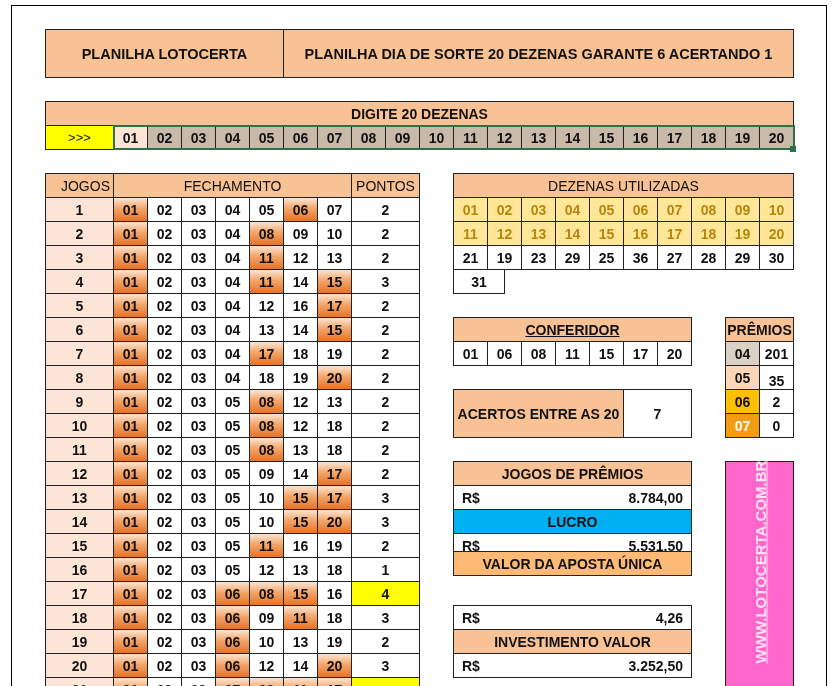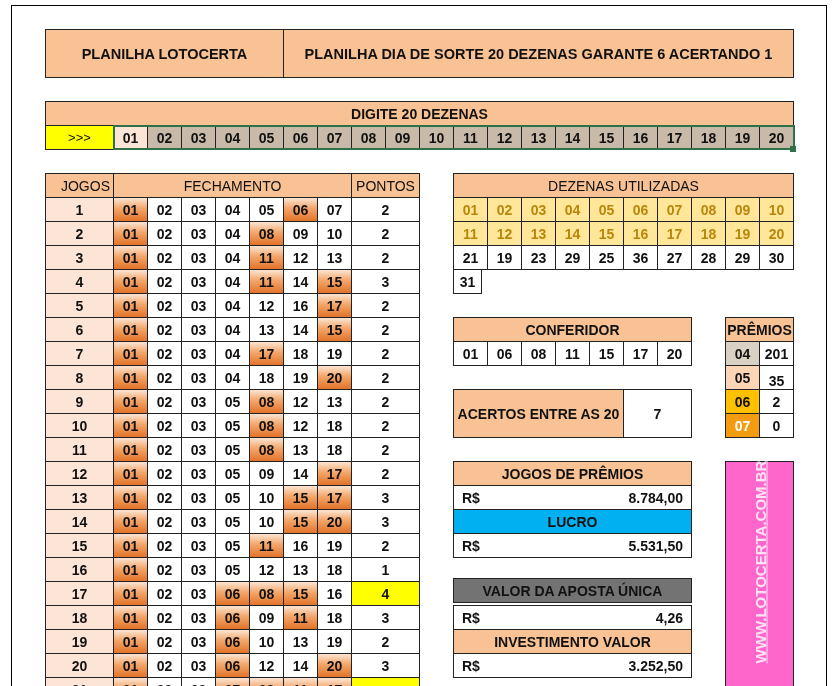--- a/index.html
+++ b/index.html
@@ -282,24 +282,24 @@
     <div class="cell white" style="left:453px;top:245px;width:35px;height:25px;">21</div>
     <div class="cell white" style="left:487px;top:245px;width:35px;height:25px;">19</div>
     <div class="cell white" style="left:521px;top:245px;width:35px;height:25px;">23</div>
     <div class="cell white" style="left:555px;top:245px;width:35px;height:25px;">29</div>
     <div class="cell white" style="left:589px;top:245px;width:35px;height:25px;">25</div>
     <div class="cell white" style="left:623px;top:245px;width:35px;height:25px;">36</div>
     <div class="cell white" style="left:657px;top:245px;width:35px;height:25px;">27</div>
     <div class="cell white" style="left:691px;top:245px;width:35px;height:25px;">28</div>
     <div class="cell white" style="left:725px;top:245px;width:35px;height:25px;">29</div>
     <div class="cell white" style="left:759px;top:245px;width:35px;height:25px;">30</div>
-    <div class="cell white" style="left:453px;top:269px;width:29px;height:25px;">31</div>
-  </div>
-
-<div class="cell peach" style="left:453px;top:317px;width:239px;height:25px;">CONFERIDOR</div>
+    <div class="cell white" style="left:453px;top:269px;width:52px;height:25px;">31</div>
+  </div>
+
+<div class="cell peach" style="left:453px;top:317px;width:239px;height:25px;text-decoration:underline;">CONFERIDOR</div>
 <div id="conferidor-row">
     <div class="cell white" style="left:453px;top:341px;width:35px;height:25px;">01</div>
     <div class="cell white" style="left:487px;top:341px;width:35px;height:25px;">06</div>
     <div class="cell white" style="left:521px;top:341px;width:35px;height:25px;">08</div>
     <div class="cell white" style="left:555px;top:341px;width:35px;height:25px;">11</div>
     <div class="cell white" style="left:589px;top:341px;width:35px;height:25px;">15</div>
     <div class="cell white" style="left:623px;top:341px;width:35px;height:25px;">17</div>
     <div class="cell white" style="left:657px;top:341px;width:35px;height:25px;">20</div>
   </div>
 
@@ -322,21 +322,21 @@
 <div class="cell white rs" style="left:453px;top:485px;width:239px;height:25px;">
   <span>R$</span>
   <span>8.784,00</span>
 </div>
 <div class="cell" style="left:453px;top:509px;width:239px;height:25px;background:#00b0f0;">LUCRO</div>
 <div class="cell white rs" style="left:453px;top:533px;width:239px;height:25px;">
   <span>R$</span>
   <span>5.531,50</span>
 </div>
 
-<div class="cell" style="left:453px;top:578px;width:239px;height:25px;background:#737373;">VALOR DA APOSTA ÚNICA</div>
+<div class="cell" style="left:453px;top:551px;width:239px;height:25px;background:#fdba74;">VALOR DA APOSTA ÚNICA</div>
 <div class="cell white rs" style="left:453px;top:605px;width:239px;height:25px;">
   <span>R$</span>
   <span>4,26</span>
 </div>
 <div class="cell peach" style="left:453px;top:629px;width:239px;height:25px;">INVESTIMENTO VALOR</div>
 <div class="cell white rs" style="left:453px;top:653px;width:239px;height:25px;">
   <span>R$</span>
   <span>3.252,50</span>
 </div>
 

